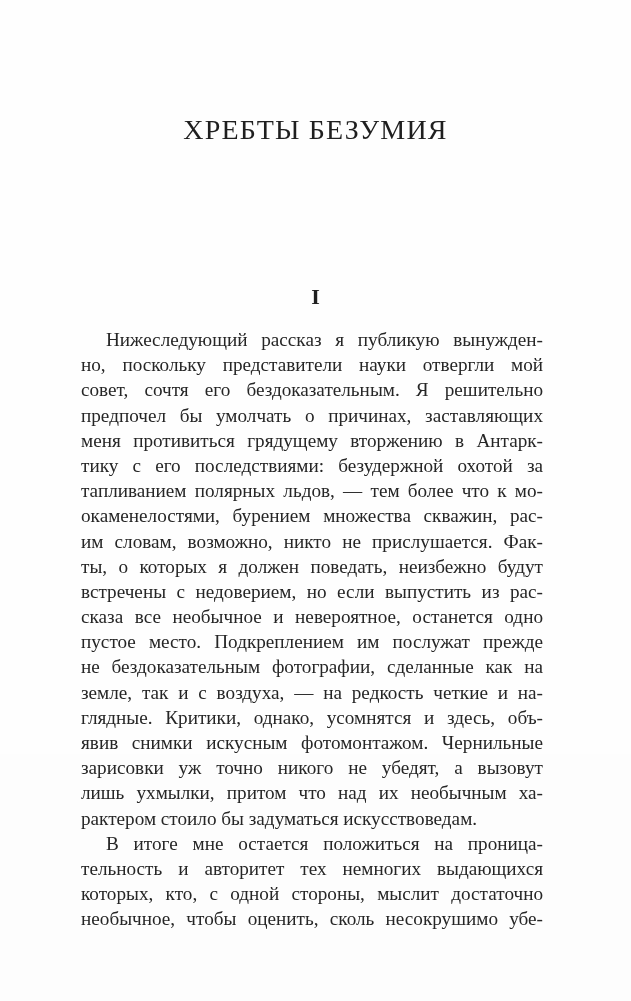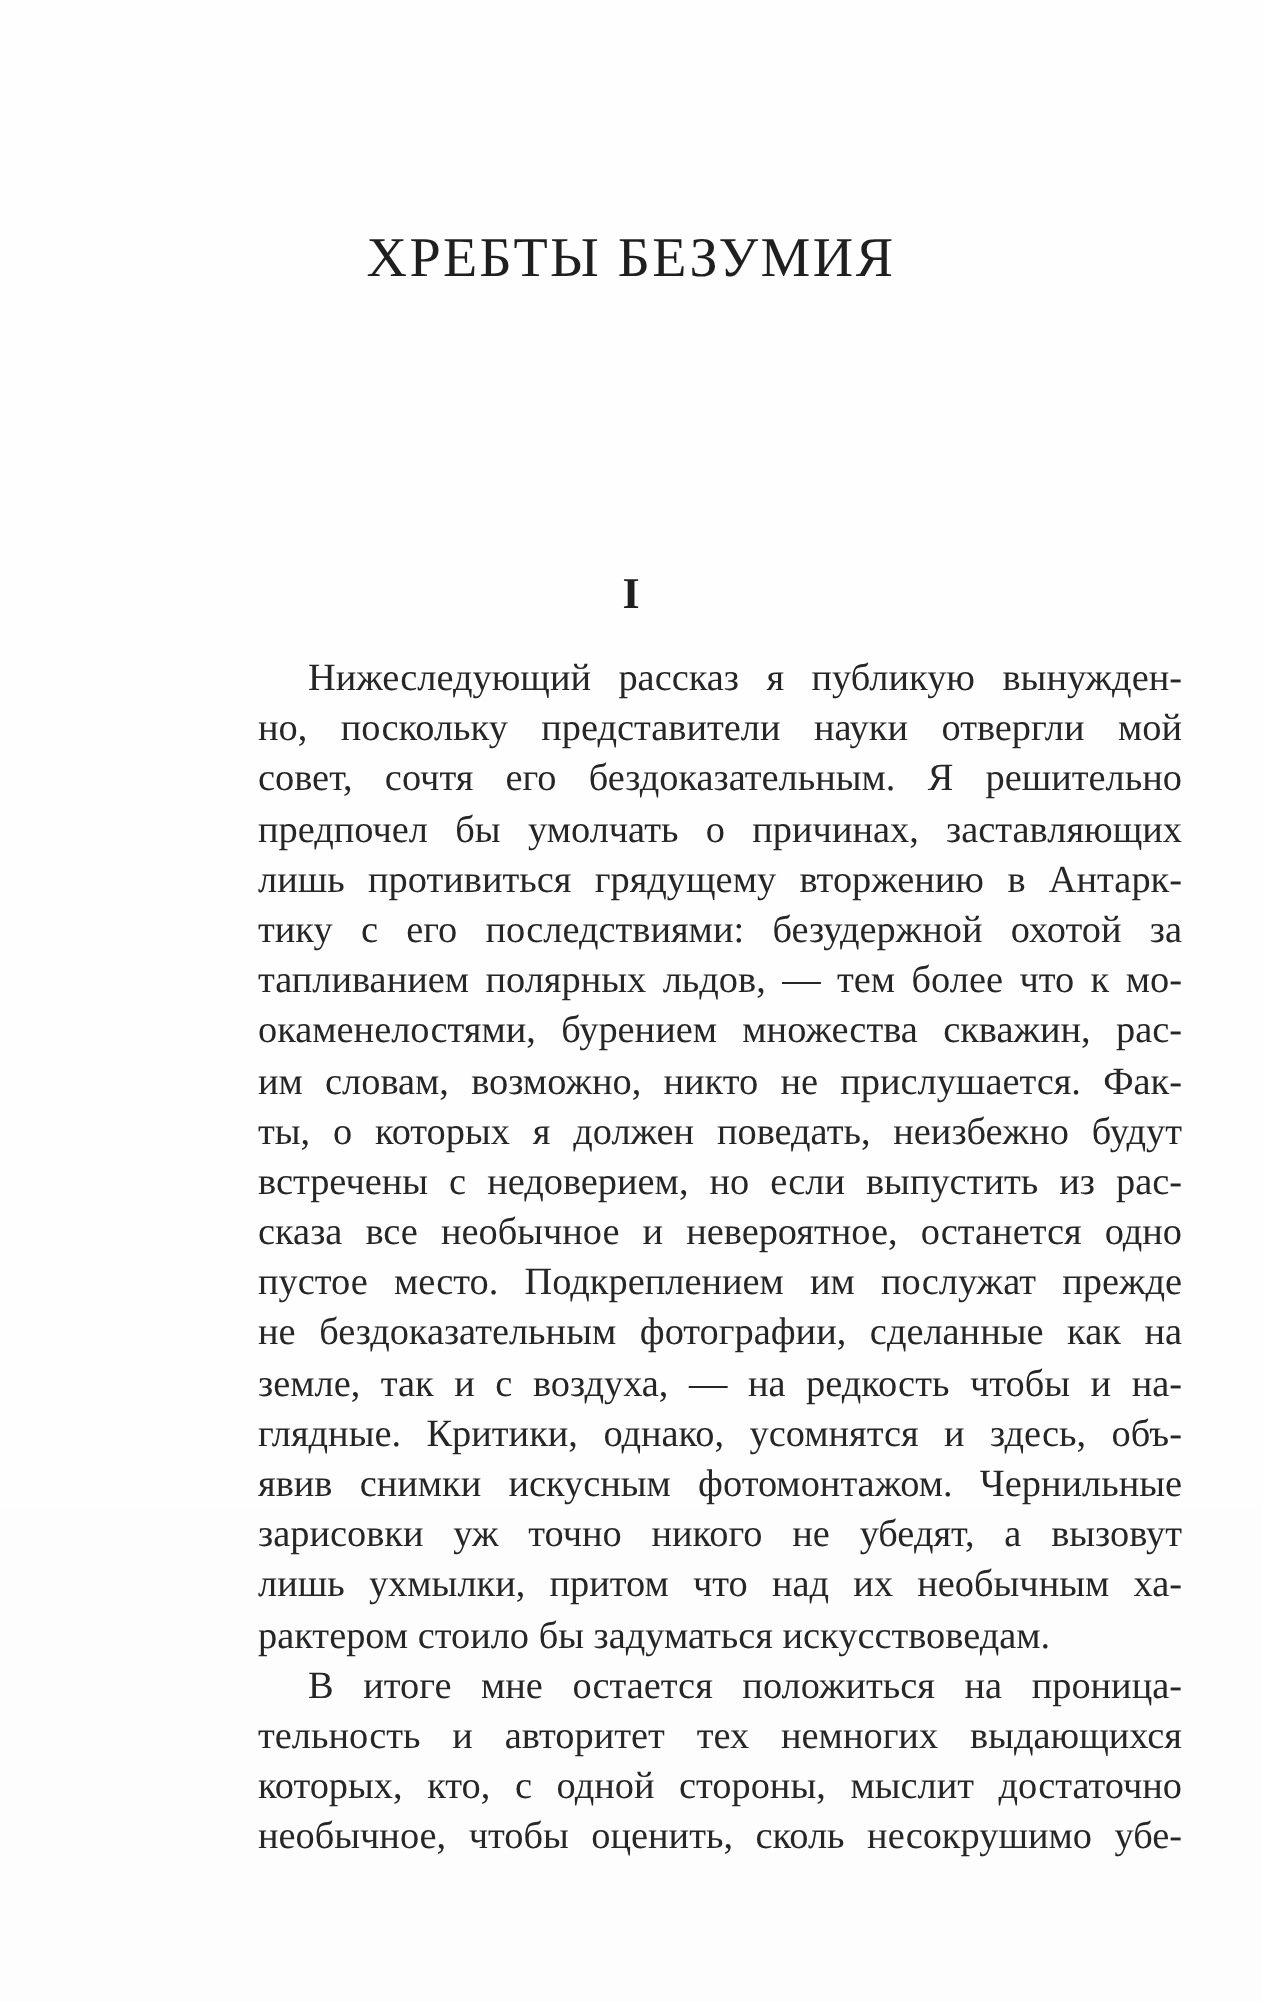--- a/index.html
+++ b/index.html
@@ -41,21 +41,20 @@
       font-size: 22px;
       line-height: 28px;
       color: #1f1f1f;
       margin: 0;
     }
     .body-text {
       position: absolute;
       left: 81px;
       top: 327px;
       width: 462px;
-      margin-left: 48px;
     }
     .line {
       display: block;
       height: 25.2px;
       line-height: 25.2px;
       font-size: 19.2px;
       white-space: nowrap;
       text-align: justify;
       text-align-last: justify;
     }
@@ -72,31 +71,31 @@
 <div class="page">
   <h1 class="title">ХРЕБТЫ БЕЗУМИЯ</h1>
   <h2 class="chapter">I</h2>
 
   <div class="body-text">
     <div>
       <span class="line indent">Нижеследующий рассказ я публикую вынужден-</span>
       <span class="line">но, поскольку представители науки отвергли мой</span>
       <span class="line">совет, сочтя его бездоказательным. Я решительно</span>
       <span class="line">предпочел бы умолчать о причинах, заставляющих</span>
-      <span class="line">лишь противиться грядущему вторжению в Антарк-</span>
+      <span class="line">меня противиться грядущему вторжению в Антарк-</span>
       <span class="line">тику с его последствиями: безудержной охотой за</span>
       <span class="line">тапливанием полярных льдов, — тем более что к мо-</span>
       <span class="line">окаменелостями, бурением множества скважин, рас-</span>
       <span class="line">им словам, возможно, никто не прислушается. Фак-</span>
       <span class="line">ты, о которых я должен поведать, неизбежно будут</span>
       <span class="line">встречены с недоверием, но если выпустить из рас-</span>
       <span class="line">сказа все необычное и невероятное, останется одно</span>
       <span class="line">пустое место. Подкреплением им послужат прежде</span>
       <span class="line">не бездоказательным фотографии, сделанные как на</span>
-      <span class="line">земле, так и с воздуха, — на редкость чтобы и на-</span>
+      <span class="line">земле, так и с воздуха, — на редкость четкие и на-</span>
       <span class="line">глядные. Критики, однако, усомнятся и здесь, объ-</span>
       <span class="line">явив снимки искусным фотомонтажом. Чернильные</span>
       <span class="line">зарисовки уж точно никого не убедят, а вызовут</span>
       <span class="line">лишь ухмылки, притом что над их необычным ха-</span>
       <span class="line last">рактером стоило бы задуматься искусствоведам.</span>
     </div>
     <div>
       <span class="line indent">В итоге мне остается положиться на проница-</span>
       <span class="line">тельность и авторитет тех немногих выдающихся</span>
       <span class="line">которых, кто, с одной стороны, мыслит достаточно</span>

